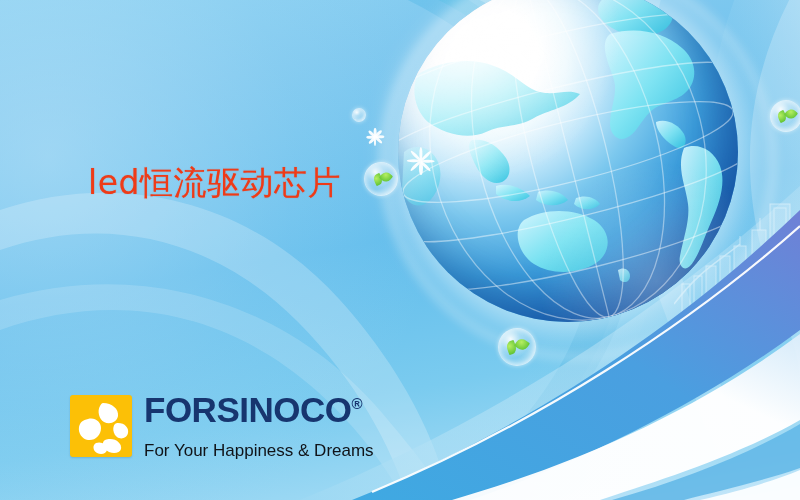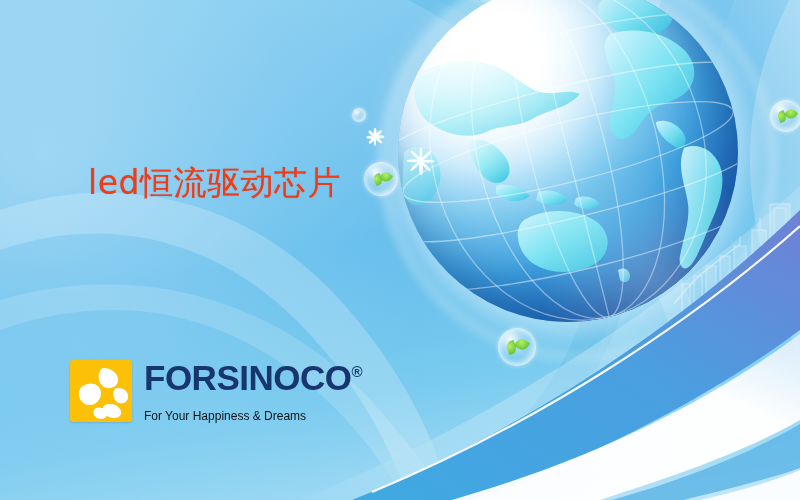--- a/index.html
+++ b/index.html
@@ -74,34 +74,34 @@
   #headline .l1{
     display:block;font-size:33px;font-weight:500;letter-spacing:.5px;
     font-family:"DejaVu Sans","Liberation Sans",sans-serif;
   }
   #headline .l2{
     display:block;font-size:33px;font-weight:500;margin-left:12px;margin-top:6px;
     font-family:"DejaVu Serif","Liberation Serif",serif;
   }
 
   
-  #logo{position:absolute;left:70px;top:360px;display:flex;align-items:center;}
+  #logo{position:absolute;left:70px;top:392px;display:flex;align-items:center;}
   #logo-mark{
     width:62px;height:62px;background:#fcc006;border-radius:3px;position:relative;flex:none;
     box-shadow:0 1px 2px rgba(0,60,110,.18);
   }
   #logo-mark svg{position:absolute;inset:0;}
   #logo-text{margin-left:12px;display:flex;flex-direction:column;justify-content:center;}
   #brand{
     font-size:35px;font-weight:bold;color:#17356f;letter-spacing:-0.5px;line-height:1;
     font-family:"Liberation Sans",sans-serif;white-space:nowrap;
   }
   #brand sup{font-size:15px;vertical-align:super;font-weight:bold;}
   #tagline{
-    font-size:12px;color:#101318;line-height:1.05;margin-top:15px;white-space:nowrap;
+    font-size:17px;color:#101318;line-height:1.05;margin-top:15px;white-space:nowrap;
     font-family:"Liberation Sans",sans-serif;
   }
 </style>
 </head>
 <body>
 
 <div id="stage">
 
   <div class="leftwash layer"></div>
 

